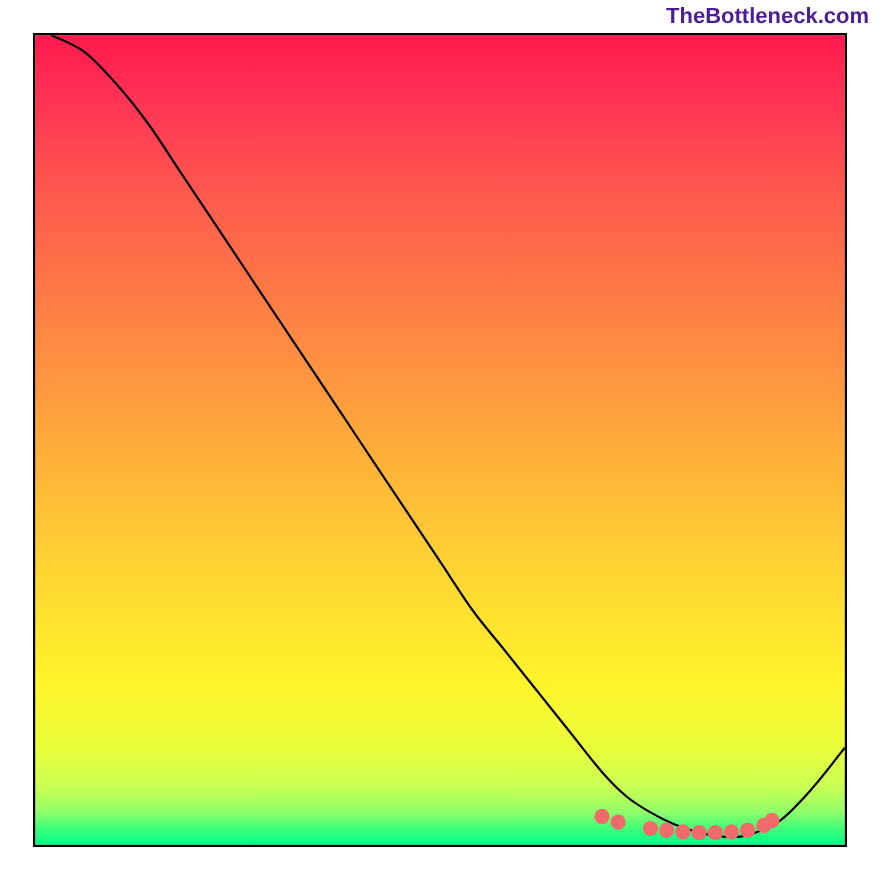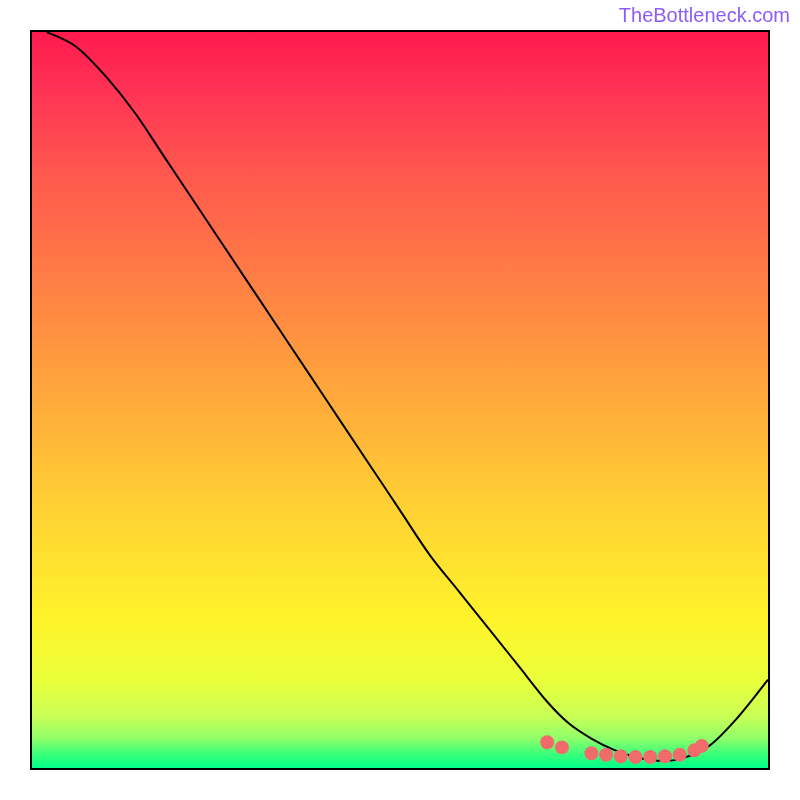--- a/index.html
+++ b/index.html
@@ -9,22 +9,22 @@
     height: 800px;
     background: #ffffff;
     position: relative;
     font-family: Arial, sans-serif;
   }
   .watermark {
     position: absolute;
     top: 4px;
     right: 10px;
     font-size: 20px;
-    color: #8b5cf6;
-    font-weight: normal;
+    color: #4c1d95;
+    font-weight: bold;
     z-index: 10;
   }
   .plot-area {
     position: absolute;
     left: 30px;
     top: 30px;
     width: 740px;
     height: 740px;
     background: linear-gradient(to bottom,
       #ff1a4d 0%,

